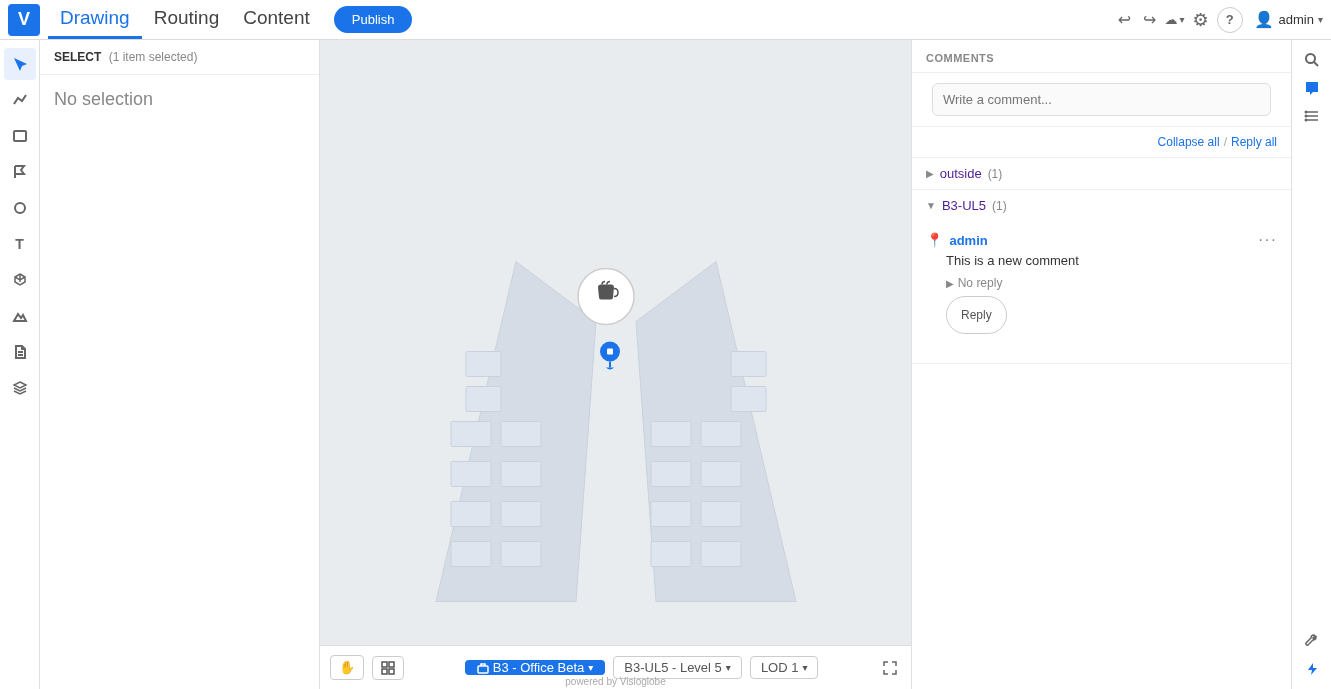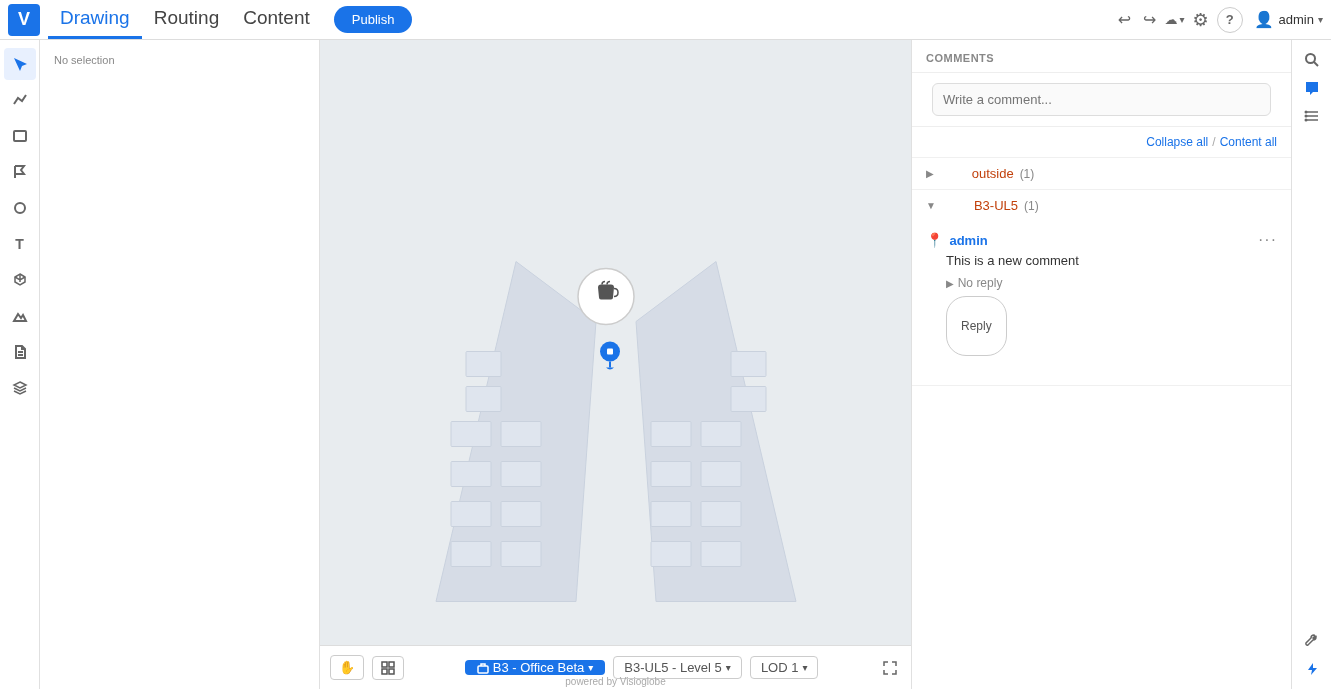--- a/index.html
+++ b/index.html
@@ -28,21 +28,21 @@
     
     .left-icon-bar { width: 40px; background: #fff; border-right: 1px solid #e0e0e0; display: flex; flex-direction: column; align-items: center; padding: 8px 0; gap: 4px; flex-shrink: 0; }
     .tool-icon { width: 32px; height: 32px; display: flex; align-items: center; justify-content: center; color: #666; cursor: pointer; border-radius: 4px; font-size: 16px; }
     .tool-icon.active { background: #e8f0fe; color: #1a73e8; }
 
     
     .left-panel { width: 280px; background: #fff; border-right: 1px solid #e0e0e0; display: flex; flex-direction: column; flex-shrink: 0; }
     .select-bar { padding: 10px 14px; background: #fff; border-bottom: 1px solid #eee; font-size: 12px; color: #555; }
     .select-bar .keyword { font-weight: 600; color: #333; }
     .select-count { color: #888; margin-left: 4px; }
-    .no-selection { padding: 14px; color: #888; font-size: 11px; }
+    .no-selection { padding: 14px; color: #888; font-size: 18px; }
 
     
     .canvas-area { flex: 1; background: #e8ecef; position: relative; overflow: hidden; display: flex; flex-direction: column; }
     .canvas-content { flex: 1; position: relative; overflow: hidden; }
     .floor-plan { position: absolute; top: 50%; left: 50%; transform: translate(-50%, -50%); }
 
     
     .floor-svg { width: 560px; height: 560px; }
 
     
@@ -60,33 +60,33 @@
     .comment-input { width: 100%; border: 1px solid #ddd; border-radius: 6px; padding: 8px 10px; font-size: 13px; color: #aaa; outline: none; background: #fafafa; }
     .collapse-expand-bar { padding: 8px 14px; display: flex; justify-content: flex-end; gap: 4px; font-size: 12px; border-bottom: 1px solid #f0f0f0; }
     .link-btn { color: #1a73e8; cursor: pointer; background: none; border: none; font-size: 12px; }
     .separator { color: #aaa; }
 
     
     .comment-groups { flex: 1; overflow-y: auto; }
     .comment-group { border-bottom: 1px solid #f0f0f0; }
     .group-header { padding: 8px 14px; display: flex; align-items: center; gap: 6px; cursor: pointer; font-size: 13px; color: #555; }
     .group-header .chevron { font-size: 10px; color: #888; }
-    .group-name { font-weight: 500; color: #c2410c; margin-left: 32px; }
+    .group-name { font-weight: 500; color: #4c1d95; }
     .group-count { color: #888; font-size: 12px; }
 
     .comment-item { padding: 10px 14px 6px 14px; }
     .comment-item-header { display: flex; align-items: center; justify-content: space-between; margin-bottom: 4px; }
     .comment-author-row { display: flex; align-items: center; gap: 6px; }
     .comment-location-icon { color: #1a73e8; font-size: 14px; }
     .comment-author { color: #1a73e8; font-weight: 600; font-size: 13px; }
     .more-btn { background: none; border: none; cursor: pointer; color: #888; font-size: 16px; letter-spacing: 1px; }
     .comment-text { font-size: 13px; color: #333; margin-left: 20px; margin-bottom: 6px; }
     .no-reply-row { display: flex; align-items: center; gap: 4px; padding: 2px 0 6px 20px; color: #888; font-size: 12px; }
     .no-reply-chevron { font-size: 10px; }
-    .reply-btn { margin-left: 20px; background: none; border: 1px solid #ccc; border-radius: 20px; padding: 22px 14px; font-size: 12px; color: #555; cursor: pointer; margin-bottom: 23px; }
+    .reply-btn { margin-left: 20px; background: none; border: 1px solid #ccc; border-radius: 20px; padding: 11px 14px; font-size: 12px; color: #555; cursor: pointer; margin-bottom: 23px; }
 
     
     .right-icon-bar { width: 40px; background: #fff; border-left: 1px solid #e0e0e0; display: flex; flex-direction: column; align-items: center; padding: 8px 0; gap: 4px; flex-shrink: 0; }
   </style>
 </head>
 <body>
 
 <div class="topbar">
   <div class="logo-icon">
     <span>V</span>
@@ -173,20 +173,24 @@
     <div class="tool-icon" title="Layers">
       <svg width="16" height="16" viewBox="0 0 16 16" fill="none" stroke="currentColor" stroke-width="1.5">
           <path d="M8 2l6 3-6 3-6-3z"></path>
           <path d="M2 8l6 3 6-3"></path>
           <path d="M2 11l6 3 6-3"></path>
         </svg>
     </div>
   </div>
 
   <div class="left-panel">
+    <div class="select-bar">
+      <span class="keyword">SELECT</span>
+      <span class="select-count">(1 item selected)</span>
+    </div>
     <div class="no-selection">No selection</div>
   </div>
 
   <div class="canvas-area">
     <div class="canvas-content">
 
       <div class="floor-plan">
         <svg class="floor-svg" viewBox="0 0 560 560">
 
           <g opacity="0.55">
@@ -278,21 +282,21 @@
   </div>
 
   <div class="comments-panel">
     <div class="comments-header">COMMENTS</div>
     <div class="comment-input-area">
       <input class="comment-input" type="text" placeholder="Write a comment..." style="">
     </div>
     <div class="collapse-expand-bar">
       <button class="link-btn">Collapse all</button>
       <span class="separator">/</span>
-      <button class="link-btn">Content all</button>
+      <button class="link-btn">Reply all</button>
     </div>
     <div class="comment-groups">
 
       <div class="comment-group">
         <div class="group-header">
           <span class="chevron">▶</span>
           <span class="group-name">outside</span>
           <span class="group-count">(1)</span>
         </div>
       </div>

